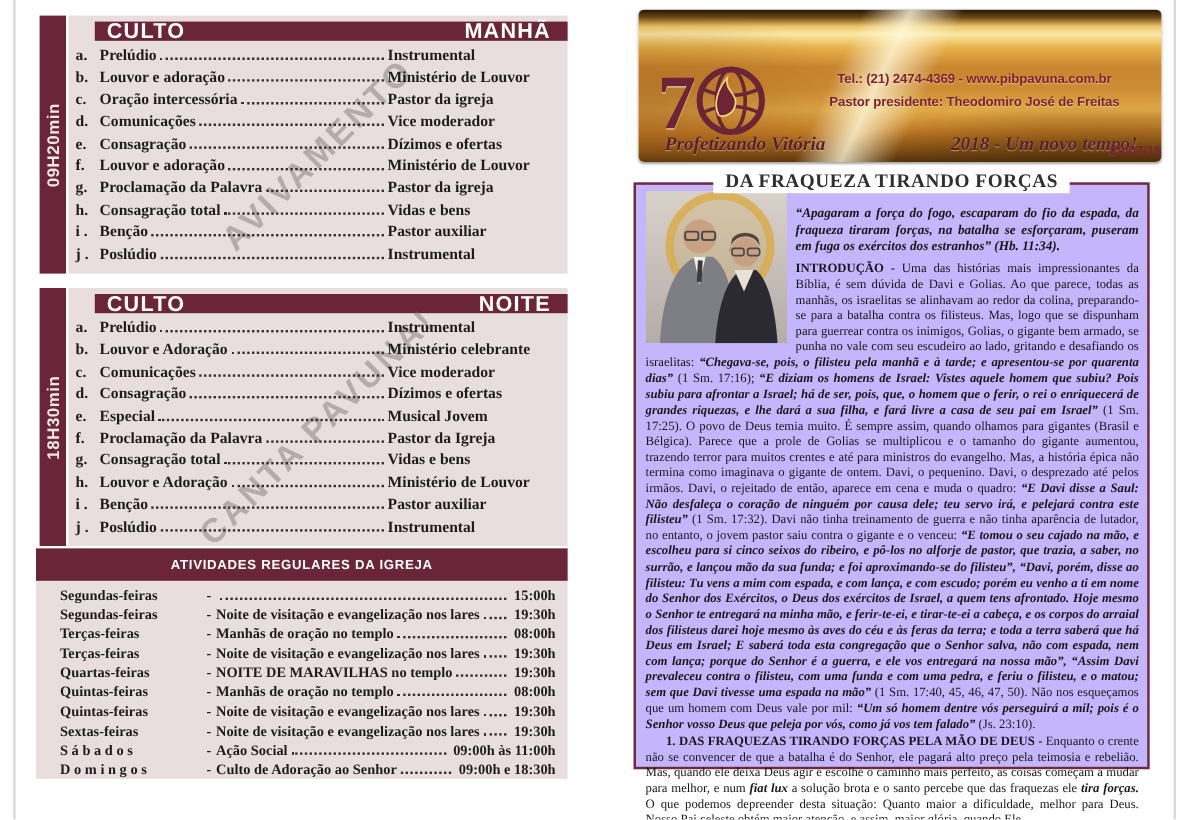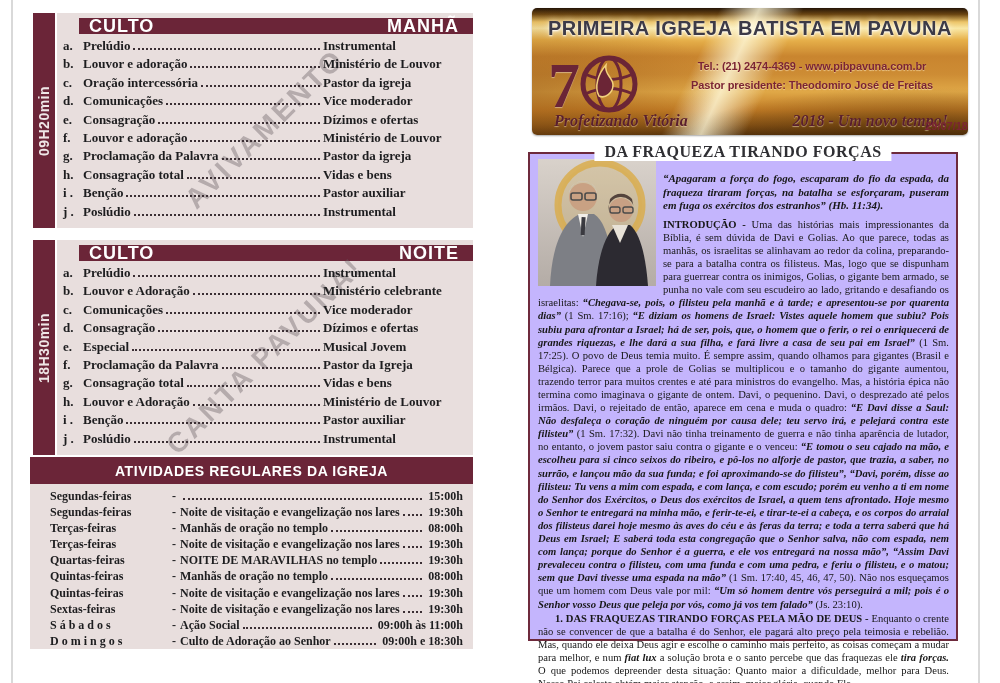--- a/index.html
+++ b/index.html
@@ -30,21 +30,21 @@
   .leader{flex:1 1 auto;border-bottom:2px dotted #3a2e33;margin:0 3px 3px 3px;min-width:8px;}
   .svc-value{width:142px;flex:0 0 auto;white-space:nowrap;}
   .watermark{position:absolute;left:50%;top:54%;transform:translate(-50%,-50%) rotate(-45deg);
       font-family:"Liberation Sans",sans-serif;font-weight:700;font-size:28px;
       letter-spacing:3px;color:rgba(110,100,106,.42);white-space:nowrap;z-index:1;}
 
   
   .activities{position:absolute;left:30px;top:457px;width:443px;height:192px;background:#e8dedd;}
   .act-header{height:27px;background:#6b2538;color:#fff;display:flex;align-items:center;
       justify-content:center;font-family:"Liberation Sans",sans-serif;font-weight:700;
-      font-size:14px;letter-spacing:.6px;}
+      font-size:11px;letter-spacing:.6px;}
   .act-rows{padding:5px 10px 0 20px;}
   .act-row{display:flex;align-items:baseline;height:16.1px;font-weight:700;font-size:12px;color:#1d1d1f;}
   .act-day{width:118px;flex:0 0 auto;white-space:nowrap;}
   .act-sep{flex:0 0 auto;margin:0 4px;}
   .act-desc{white-space:nowrap;flex:0 0 auto;}
   .act-time{flex:0 0 auto;white-space:nowrap;margin-left:3px;}
 
   
   .banner{position:absolute;left:532px;top:8px;width:436px;height:127px;border-radius:5px;
       background:
@@ -313,21 +313,20 @@
         <span class="act-day">D o m i n g o s</span>
         <span class="act-sep">-</span>
         <span class="act-desc">Culto de Adoração ao Senhor</span>
         <span class="leader"></span>
         <span class="act-time">09:00h e 18:30h</span>
       </div>
     </div>
 </div>
 
 <div class="banner">
-  <div class="banner-title">PRIMEIRA IGREJA BATISTA EM PAVUNA</div>
   <div class="logo">
     <span class="logo-seven">7</span>
     <span class="logo-globe">
       <svg width="64" height="64" viewBox="0 0 64 64">
         <circle cx="33" cy="32" r="26" fill="none" stroke="#6b2536" stroke-width="5"></circle>
         <ellipse cx="33" cy="32" rx="12" ry="26" fill="none" stroke="#6b2536" stroke-width="3"></ellipse>
         <path d="M9,22 Q33,33 57,22" fill="none" stroke="#6b2536" stroke-width="3"></path>
         <path d="M9,42 Q33,31 57,42" fill="none" stroke="#6b2536" stroke-width="3"></path>
         <path d="M23,44 C18,35 22,22 30,13 C28,23 37,25 37,33 C37,41 29,47 23,44 Z" fill="#6b2536" stroke="#f2d27e" stroke-width="1.5"></path>
       </svg>

